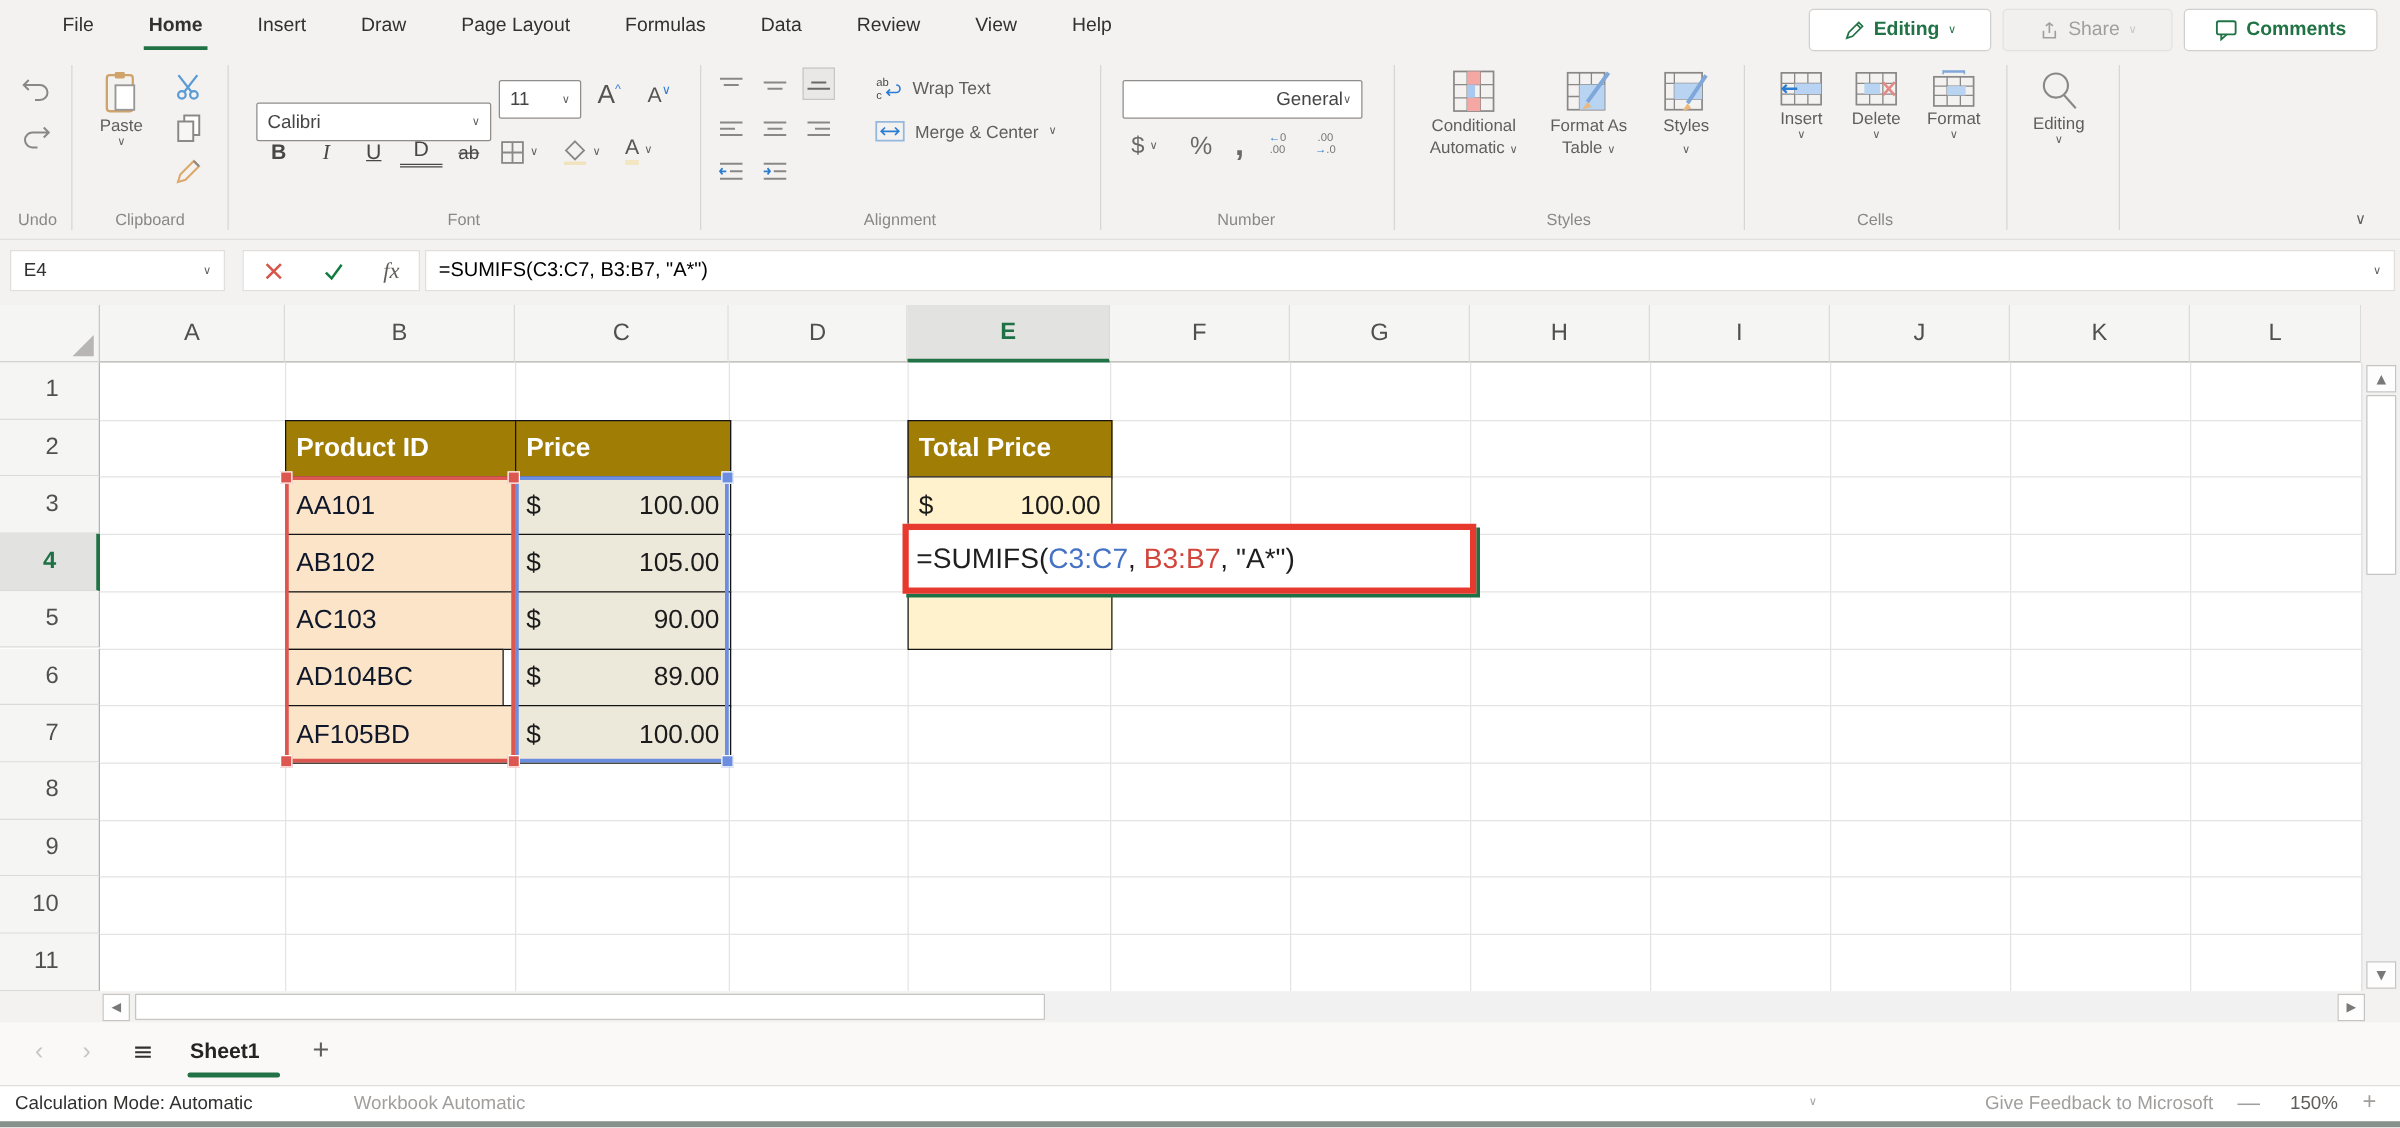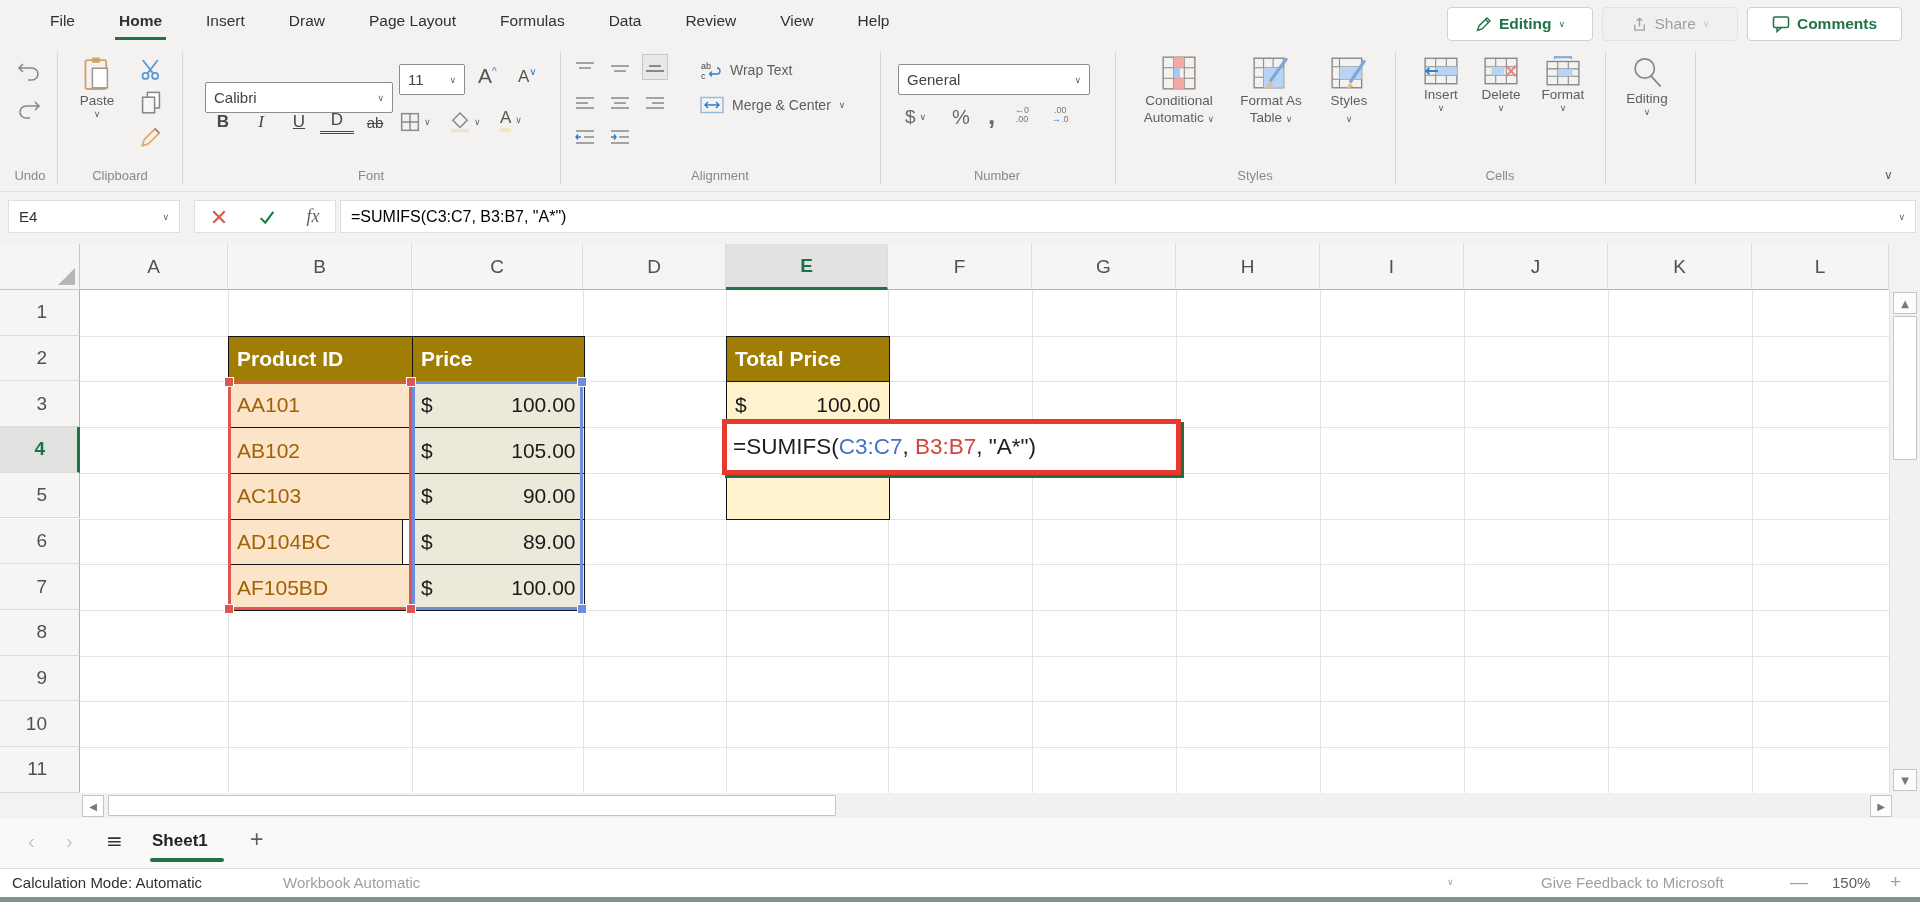--- a/index.html
+++ b/index.html
@@ -41,21 +41,21 @@
   .corner .tri{position:absolute;right:4px;bottom:4px;width:0;height:0;border-style:solid;border-width:0 0 17px 17px;border-color:transparent transparent #b8b6b4 transparent;}
   .colh{position:absolute;top:0;height:46px;background:#f5f5f4;border-right:1px solid #dddbd9;border-bottom:1px solid #b5b3b1;
         display:flex;align-items:center;justify-content:center;font-size:19px;color:#50504e;cursor:pointer;}
   .colh.active{background:#e2e2e1;color:#1e7145;font-weight:bold;border-bottom:3px solid #217346;}
   .rowh{position:absolute;left:0;width:80px;background:#f5f5f4;border-bottom:1px solid #dddbd9;border-right:1px solid #b5b3b1;
         display:flex;align-items:center;justify-content:flex-end;padding-right:32px;font-size:19px;color:#50504e;cursor:pointer;}
   .rowh.active{background:#e2e2e1;color:#1e7145;font-weight:bold;border-right:3px solid #217346;}
   .vgl,.hgl{position:absolute;background:#e4e4e4;}
   .dcell{position:absolute;font-size:21px;display:flex;align-items:center;padding:0 8px;border:1.5px solid #141414;}
   .gold{background:#A07D05;color:#fff;font-weight:bold;}
-  .peach{background:#FCE4C9;color:#a16207;}
+  .peach{background:#FCE4C9;color:#0f172a;}
   .beige{background:#EDE9DA;color:#1b1b1b;justify-content:space-between;}
   .yellow{background:#FFF2CC;color:#1b1b1b;}
   .acct{justify-content:space-between;}
   .marquee{position:absolute;pointer-events:none;}
   .handle{position:absolute;width:10px;height:10px;border:1px solid #fff;}
   .fedit{position:absolute;left:722px;top:419px;width:459px;height:56px;background:#fff;border:5px solid #E8392F;
          box-shadow:3px 3px 0 0 #1e7145;display:flex;align-items:center;padding-left:6px;font-size:22.5px;color:#1f1f1f;z-index:30;}
   
   .sbtn{position:absolute;background:#fdfdfd;border:1px solid #c7c5c3;display:flex;align-items:center;justify-content:center;
         color:#7a7876;font-size:10px;font-family:"DejaVu Sans",sans-serif;cursor:pointer;}
@@ -286,21 +286,21 @@
     </div>
     <div class="abs" style="left:700px;top:54px;display:flex;align-items:center;gap:8px;cursor:pointer;">
       <svg width="24" height="18" viewBox="0 0 24 18">
         <rect x="1" y="1.5" width="22" height="15" fill="none" stroke="#93b8dd" stroke-width="1.4"></rect>
         <path d="M5 9 h14 M8 6 L5 9 l3 3 M16 6 l3 3 -3 3" fill="none" stroke="#2b7cd3" stroke-width="1.4"></path>
       </svg>
       <span style="font-size:14px;color:#605e5c;">Merge &amp; Center</span>
       <span class="chev">∨</span>
     </div>
 
-    <div class="combobox" style="left:898px;top:22px;width:192px;height:31px;">
+    <div class="combobox" style="left:898px;top:22px;width:192px;height:31px;justify-content:flex-end;">
       <span>General</span>
       <span class="chev">∨</span>
     </div>
     <div class="abs" style="left:905px;top:64px;display:flex;align-items:center;gap:4px;cursor:pointer;">
       <span class="ric" style="font-size:19px;">$</span>
       <span class="chev">∨</span>
     </div>
     <div class="abs ric" style="left:952px;top:64px;font-size:20px;cursor:pointer;">%</div>
     <div class="abs ric" style="left:988px;top:58px;font-size:26px;font-weight:bold;cursor:pointer;">,</div>
     <div class="abs minitxt" style="left:1015px;top:64px;">
@@ -530,19 +530,19 @@
     <span class="abs" style="left:106px;top:11px;font-size:20px;color:#323130;cursor:pointer;font-family:'DejaVu Sans',sans-serif;">≡</span>
     <span class="abs" style="left:152px;top:13px;font-size:17px;font-weight:bold;color:#252423;cursor:pointer;">Sheet1</span>
     <div class="abs" style="left:150px;top:40px;width:74px;height:4px;background:#217346;border-radius:2px;"></div>
     <span class="abs" style="left:250px;top:8px;font-size:23px;color:#605e5c;font-weight:300;cursor:pointer;">+</span>
   </div>
 
   <div class="statusbar">
     <span class="abs" style="left:12px;top:5px;color:#323130;cursor:pointer;">Calculation Mode: Automatic</span>
     <span class="abs gray-t" style="left:283px;top:5px;cursor:pointer;">Workbook Automatic</span>
     <span class="abs gray-t chev" style="left:1447px;top:8px;cursor:pointer;">∨</span>
-    <span class="abs gray-t" style="left:1541px;top:5px;cursor:pointer;">Give Feedback to Microsoft</span>
+    <span class="abs gray-t" style="left:1588px;top:5px;cursor:pointer;">Give Feedback to Microsoft</span>
     <span class="abs gray-t" style="left:1790px;top:3px;font-size:18px;cursor:pointer;">—</span>
     <span class="abs" style="left:1832px;top:5px;color:#605e5c;cursor:pointer;">150%</span>
     <span class="abs gray-t" style="left:1890px;top:2px;font-size:19px;cursor:pointer;">+</span>
   </div>
   <div class="bottomstrip"></div>
 </div>
 
 </body></html>

